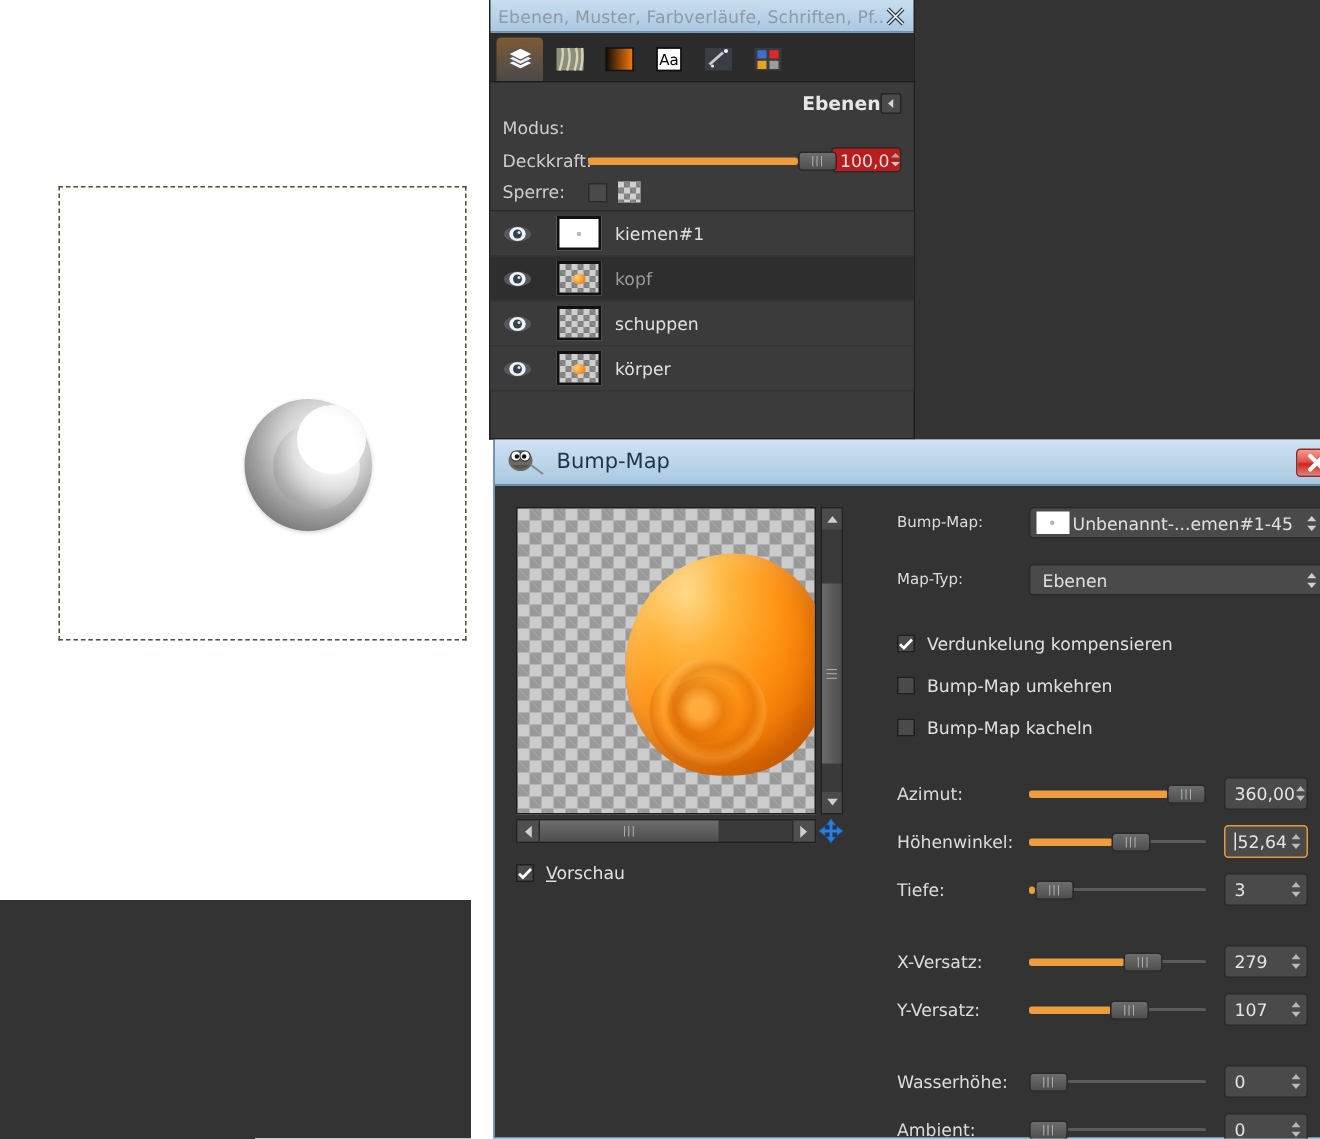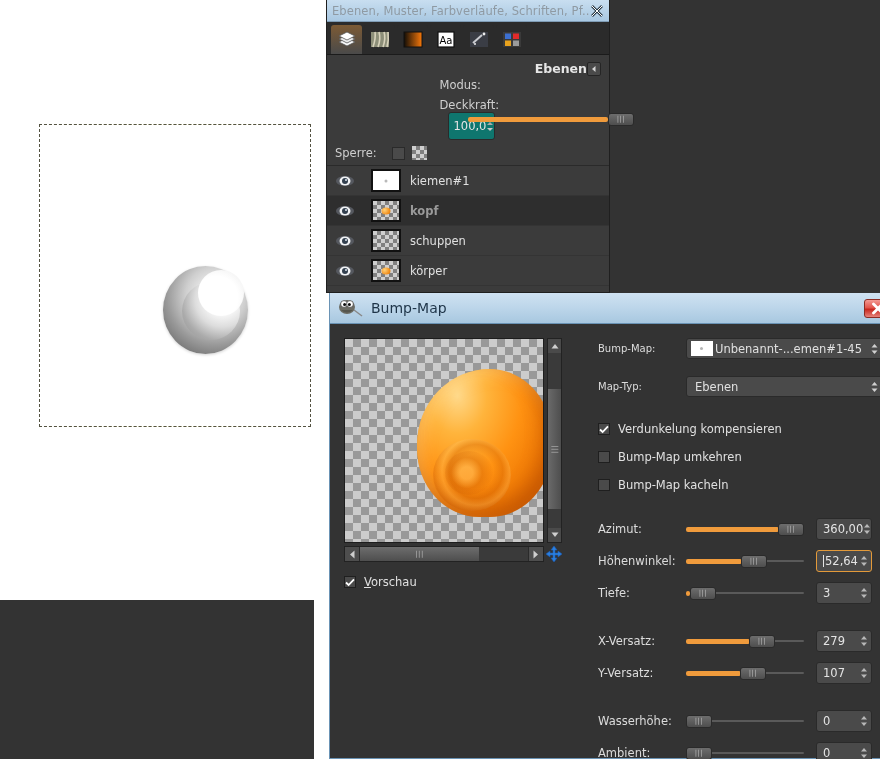--- a/index.html
+++ b/index.html
@@ -89,21 +89,21 @@
   .tab-ico { width: 20px; height: 17px; display:block; }
 
   .dock-body { background: #3b3b3b; padding: 6px 8px 0 8px; }
   .dock-head-row { display: flex; align-items: center; justify-content: flex-end; margin-bottom: 2px; }
   .dock-head-title { font-size: 12.5px; font-weight: bold; color: #e6e6e6; }
   .dock-head-btn {
     width: 14px; height: 14px; background: #4a4a4a; border: 1px solid #252525;
     border-radius: 2px; display:flex; align-items:center; justify-content:center; cursor:pointer;
   }
 
-  .frow { display: flex; align-items: center; margin-bottom: 6px; flex-direction: column; }
+  .frow { display: flex; align-items: center; margin-bottom: 6px; }
   .flabel { width: 57px; font-size: 11.5px; color: #cfcfcf; }
   .combo {
     flex: 1; height: 20px; background: #4a4a4a; border: 1px solid #2a2a2a; border-radius: 3px;
     display: flex; align-items: center; padding: 0 3px 0 6px; cursor: pointer;
   }
   .combo-text { flex: 1; font-size: 11.5px; color: #e0e0e0; }
   .spin-arrows { width: 11px; display: flex; flex-direction: column; align-items:center; justify-content:center; gap:2px; }
 
   .slider-track {
     flex: 1; height: 14px; position: relative; cursor: pointer;
@@ -117,21 +117,21 @@
   }
   .slider-knob {
     position: absolute; top: 1px; width: 26px; height: 13px; border-radius: 3px;
     background: linear-gradient(to bottom,#6d6d6d,#4e4e4e);
     border: 1px solid #2a2a2a;
     display: flex; align-items: center; justify-content: center;
   }
   .knob-grip { font-size: 7px; color: #b9b9b9; letter-spacing: .5px; line-height: 1;}
 
   .numbox {
-    width: 47px; height: 28px; margin-left: 6px; background: #0f766e;
+    width: 47px; height: 17px; margin-left: 6px; background: #b91c1c;
     border: 1px solid #2a2a2a; border-radius: 3px; display: flex; align-items: center;
     padding-left: 5px; cursor: text;
   }
   .numbox-text { flex: 1; font-size: 11.5px; color: #e4e4e4; }
 
   .lock-row { display: flex; align-items: center; margin-bottom: 5px; }
   .lock-chk { width: 13px; height: 13px; background: #4a4a4a; border: 1px solid #2a2a2a; cursor:pointer;}
   .lock-alpha {
     width: 15px; height: 14px; margin-left: 7px; cursor: pointer;
     background-image:
@@ -142,21 +142,21 @@
   }
 
   .layers-list {
     margin: 4px -8px 0 -8px; background: #3b3b3b;
     border-top: 1px solid #2a2a2a;
   }
   .layer-row {
     display: flex; align-items: center; height: 30px; padding-left: 8px;
     border-bottom: 1px solid #343434; cursor: pointer;
   }
-  .layer-row.selected { background: #2e2e2e; font-weight: bold; }
+  .layer-row.selected { background: #2e2e2e; }
   .eye-cell { width: 36px; display:flex; align-items:center; cursor:pointer; }
   .layer-thumb {
     width: 30px; height: 23px; border: 2px solid #111; margin-right: 9px;
     background-image:
       linear-gradient(45deg,#808080 25%,transparent 25%,transparent 75%,#808080 75%),
       linear-gradient(45deg,#808080 25%,transparent 25%,transparent 75%,#808080 75%);
     background-size: 8px 8px; background-position: 0 0, 4px 4px;
     background-color: #cfcfcf;
     position: relative; overflow: hidden;
   }

